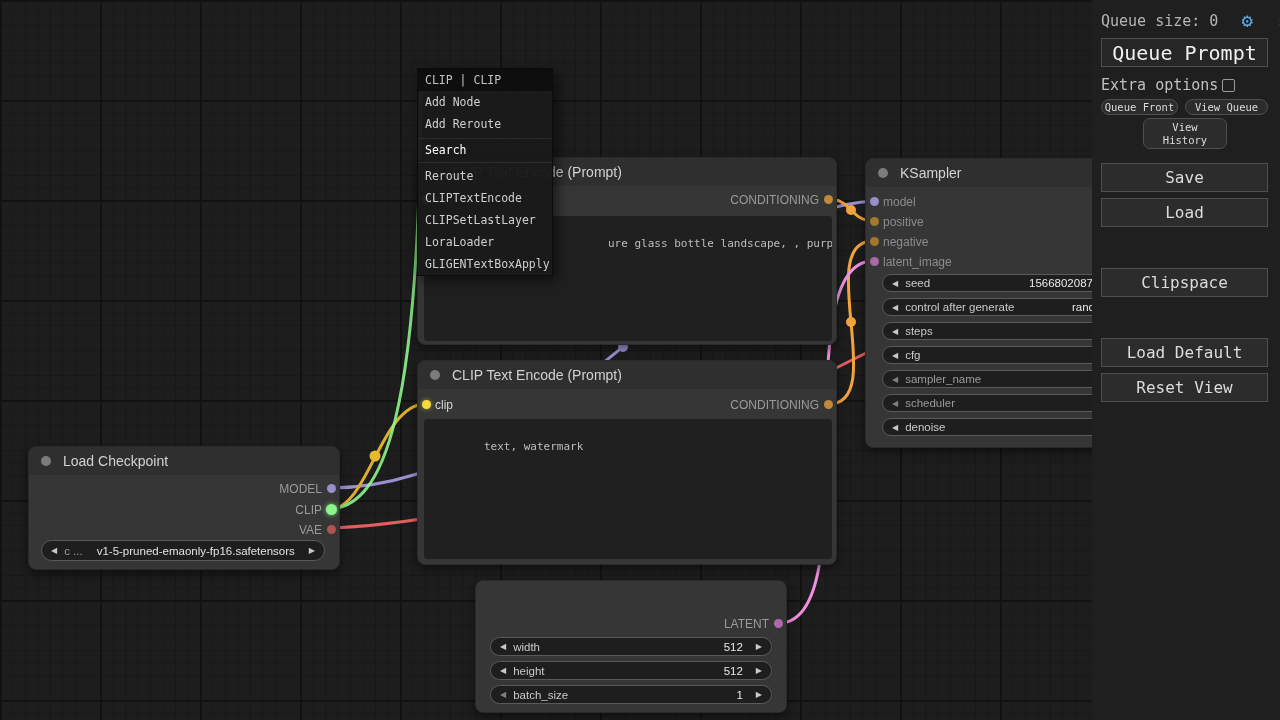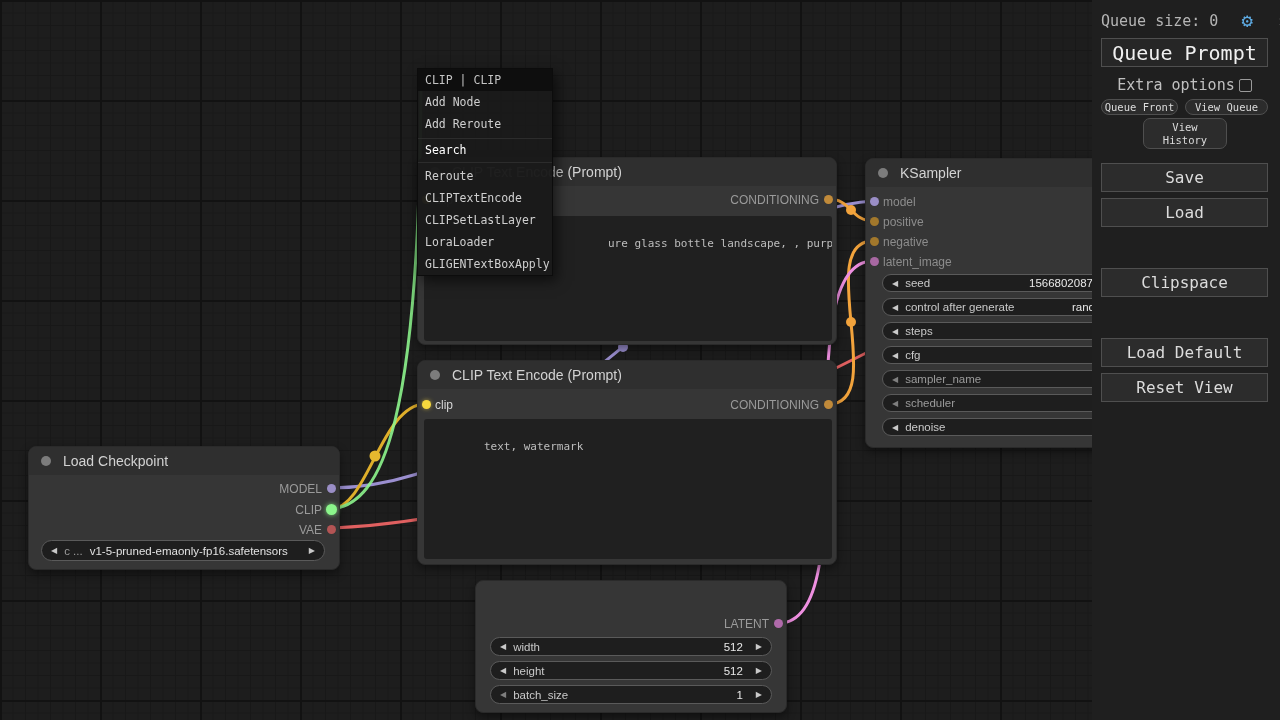--- a/index.html
+++ b/index.html
@@ -34,21 +34,21 @@
          padding:5px 7px;box-sizing:border-box;overflow:hidden;white-space:pre;}
   .pill{position:absolute;display:flex;align-items:center;background:#1e1e1e;
         border:1px solid #5a5a5a;border-radius:11px;box-sizing:border-box;
         font-size:11.5px;color:#c9c9c9;padding:0 9px;gap:7px;overflow:hidden;}
   .pill .arr{font-size:8px;color:#c9c9c9;flex:0 0 auto;}
   .pill .arr.dim{color:#7f7f7f;}
   .pill .wlabel{flex:0 0 auto;}
   .pill .wlabel.dim{color:#9b9b9b;}
   .pill .wvalue{color:#e8e8e8;}
   .pill .spacer{flex:1;}
-  .pill .ctr{flex:1;color:#e2e2e2;}
+  .pill .ctr{flex:1;text-align:center;color:#e2e2e2;}
   .absval{position:absolute;top:0;height:100%;display:flex;align-items:center;color:#e8e8e8;}
   
   .cmenu{position:absolute;left:417px;top:68px;width:134px;z-index:5;
          background:rgba(26,26,26,.97);border:1px solid #0c0c0c;
          box-shadow:4px 5px 12px rgba(0,0,0,.55);
          font-family:"DejaVu Sans Mono",monospace;font-size:11.5px;color:#cfcfcf;}
   .cmenu .hdr{height:22px;line-height:22px;background:#0e0e0e;color:#c4c4c4;padding-left:7px;}
   .cmenu .mi{height:22px;line-height:22px;padding-left:7px;white-space:nowrap;}
   .cmenu .msearch{height:23px;line-height:23px;padding-left:7px;color:#ffffff;
          border-top:1px solid #2c2c2c;border-bottom:1px solid #2c2c2c;margin:3px 0 2px 0;}
@@ -57,21 +57,21 @@
            font-family:"DejaVu Sans Mono",monospace;}
   .qrow{position:absolute;left:9px;top:11px;width:170px;display:flex;align-items:center;gap:12px;}
   .qtext{color:#b5b5b5;font-size:15px;white-space:nowrap;}
   .gear{color:#5da9e0;font-size:19px;margin-left:11px;line-height:19px;}
   .closex{color:#efefef;font-size:15px;font-weight:bold;margin-left:14px;}
   .btn{position:absolute;left:9px;width:167px;background:#2c2c2c;border:1px solid #4f4f4f;
        border-radius:0;color:#dcdcdc;display:flex;align-items:center;justify-content:center;
        box-sizing:border-box;}
   .btn.qp{top:38px;height:29px;font-size:20px;color:#f0f0f0;background:#262626;}
   .extras{position:absolute;left:9px;top:76px;width:167px;display:flex;align-items:center;
-          justify-content:center;color:#c0c0c0;font-size:15px;}
+          color:#c0c0c0;font-size:15px;}
   .chk{width:11px;height:11px;border:1px solid #9a9a9a;border-radius:2px;margin-left:4px;background:transparent;}
   .btn.small{font-size:10.5px;height:16px;border-radius:8px;}
   .btn.qf{top:99px;left:9px;width:77px;}
   .btn.vq{top:99px;left:93px;width:83px;}
   .btn.vh{top:118px;left:51px;width:84px;height:31px;font-size:10.5px;flex-direction:column;line-height:13px;border-radius:7px;align-items:center;}
   .btn.big{height:29px;font-size:16px;}
 </style>
 </head>
 <body>
 

